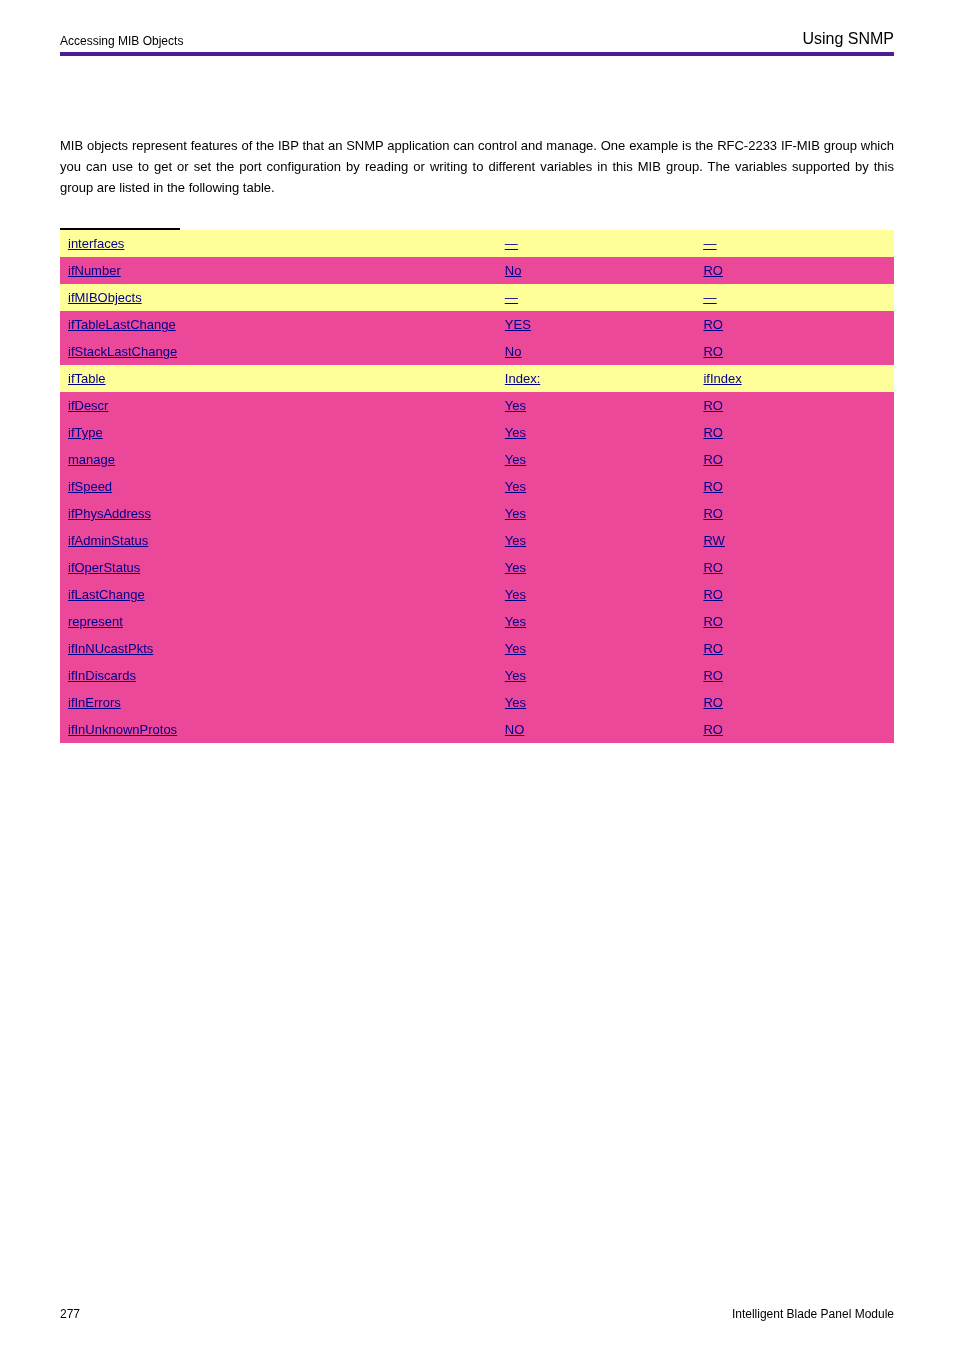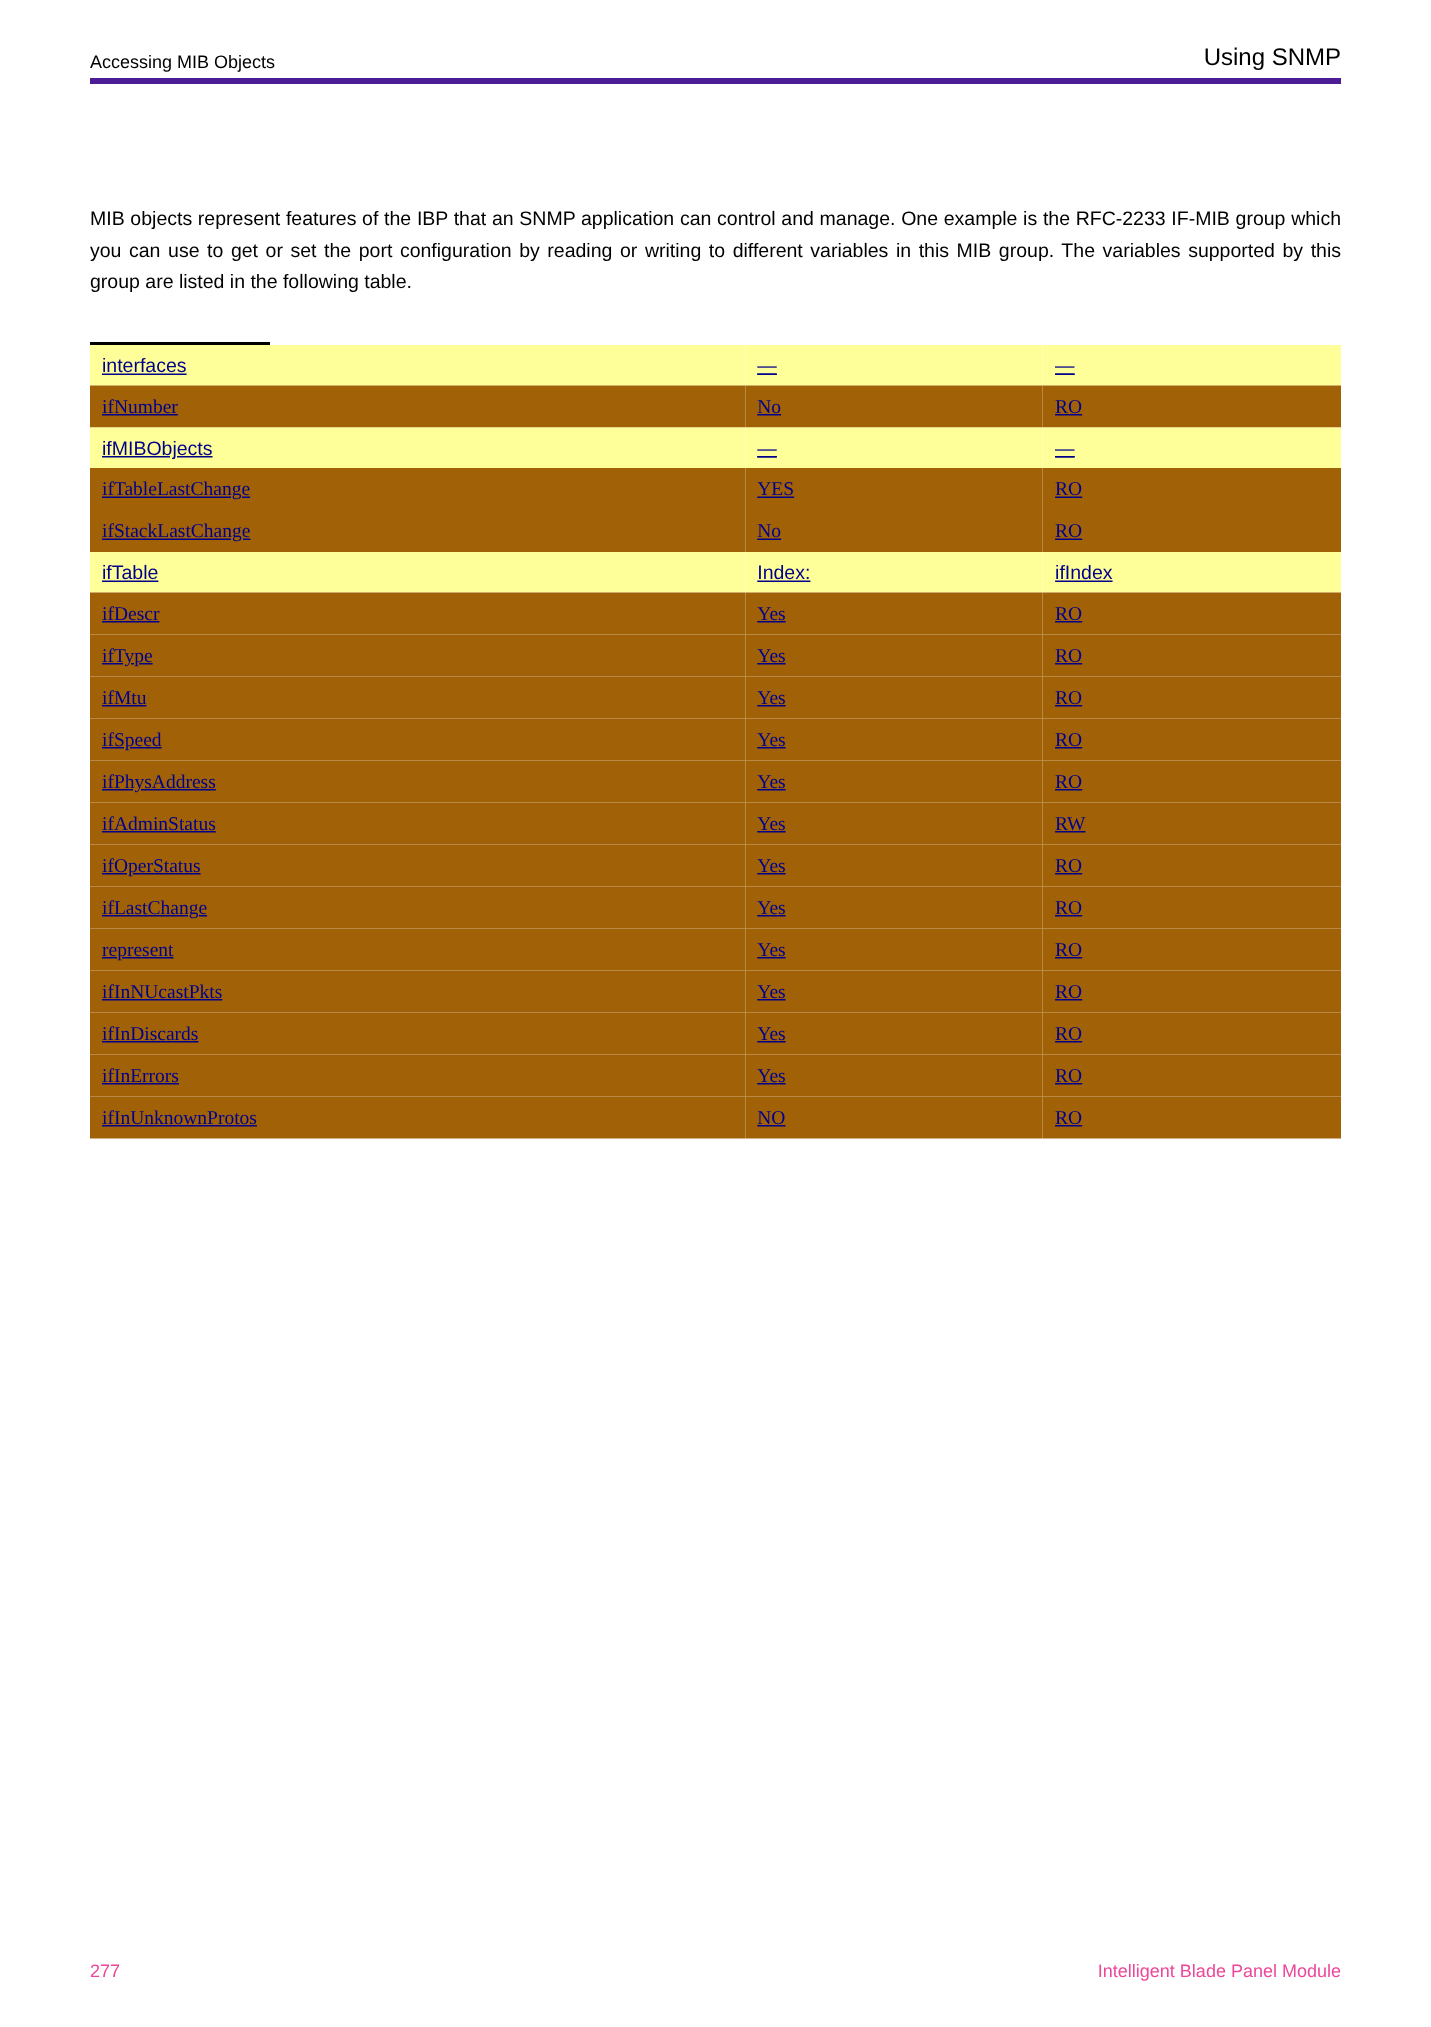--- a/index.html
+++ b/index.html
@@ -60,36 +60,35 @@
       vertical-align: middle;
     }
     table td a {
       color: #00008B;
       text-decoration: underline;
     }
     .row-highlight {
       background-color: #FFFF99;
     }
     .row-normal {
-      background: #a16207;
-      font-family: Liberation Serif, serif;
+      background: #ec4899;
     }
     .col1 { width: 220px; }
     .col2 { width: 100px; }
     .col3 { width: 100px; }
     .footer {
       display: flex;
       justify-content: space-between;
       align-items: center;
       position: absolute;
       bottom: 30px;
       left: 60px;
       right: 60px;
       font-size: 12px;
-      color: #ec4899;
+      color: #000000;
       gap: 28px;
     }
     .dash-cell {
       font-size: 13px;
       color: #00008B;
       text-decoration: underline;
     }
   </style>
 </head>
 <body>
@@ -141,21 +140,21 @@
             <td class="col1"><a href="#">ifDescr</a></td>
             <td class="col2"><a href="#">Yes</a></td>
             <td class="col3"><a href="#">RO</a></td>
           </tr>
           <tr class="row-normal">
             <td class="col1"><a href="#">ifType</a></td>
             <td class="col2"><a href="#">Yes</a></td>
             <td class="col3"><a href="#">RO</a></td>
           </tr>
           <tr class="row-normal">
-            <td class="col1"><a href="#">ifMtu</a></td>
+            <td class="col1"><a href="#">manage</a></td>
             <td class="col2"><a href="#">Yes</a></td>
             <td class="col3"><a href="#">RO</a></td>
           </tr>
           <tr class="row-normal">
             <td class="col1"><a href="#">ifSpeed</a></td>
             <td class="col2"><a href="#">Yes</a></td>
             <td class="col3"><a href="#">RO</a></td>
           </tr>
           <tr class="row-normal">
             <td class="col1"><a href="#">ifPhysAddress</a></td>

